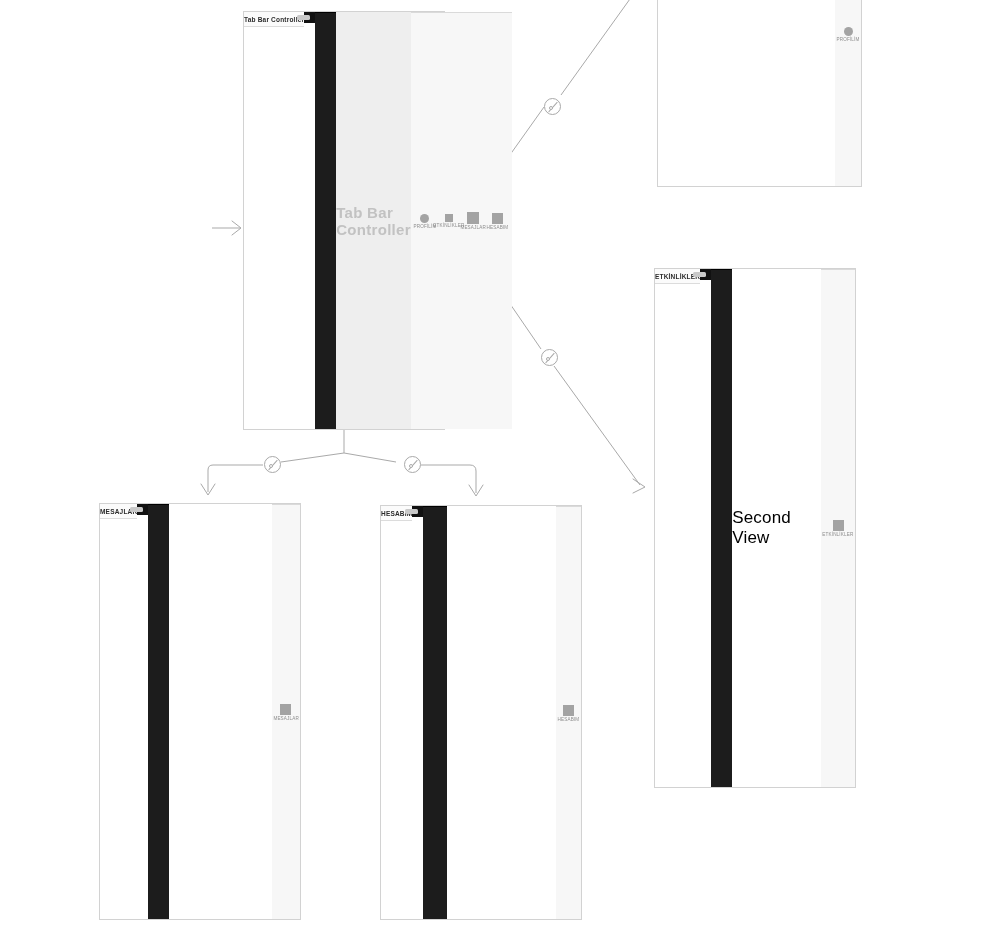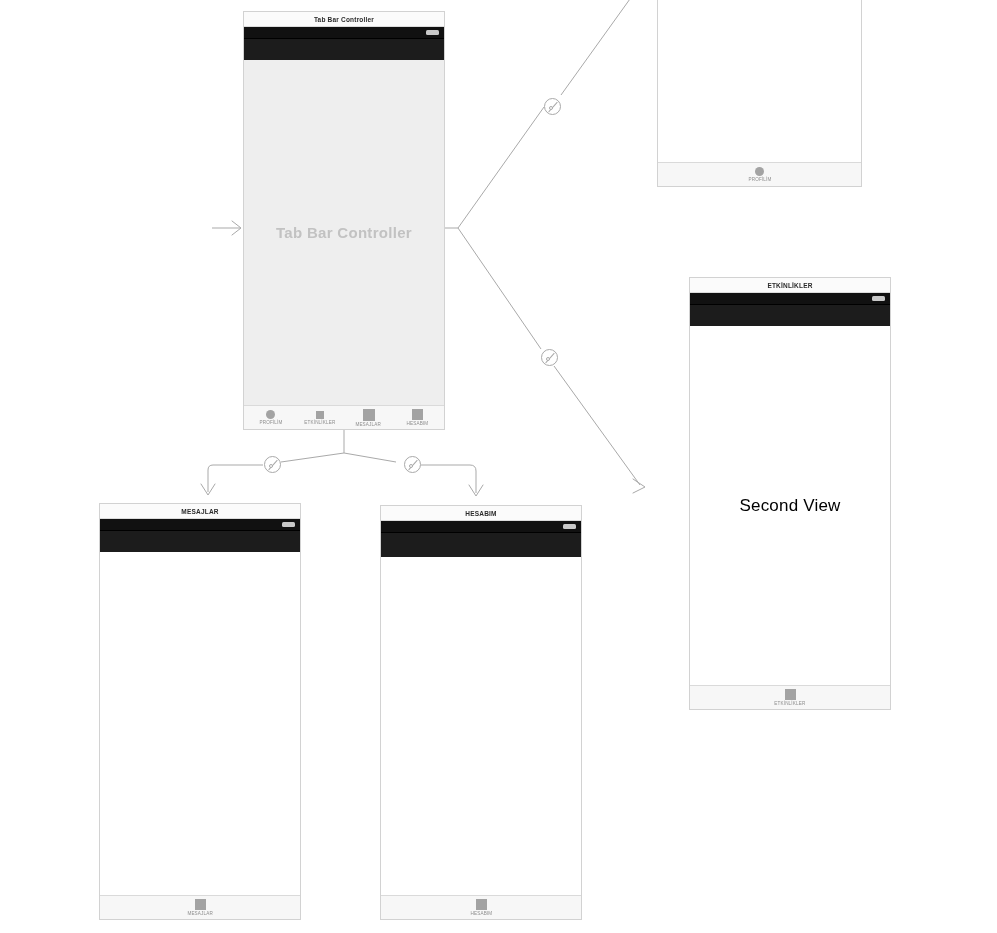--- a/index.html
+++ b/index.html
@@ -23,21 +23,20 @@
     pointer-events: none;
   }
 
   
   .scene {
     position: absolute;
     background: #ffffff;
     border: 1px solid #d2d2d2;
     box-sizing: border-box;
     display: flex;
-    flex-direction: column;
   }
   .scene-titlebar {
     height: 15px;
     flex: 0 0 15px;
     background: #fbfbfb;
     border-bottom: 1px solid #dcdcdc;
     display: flex;
     align-items: center;
     justify-content: center;
     box-sizing: border-box;
@@ -226,21 +225,21 @@
       <span class="content-label"></span>
     </div>
     <div class="tabbar single">
       <div class="tabitem">
         <span class="tabicon circle"></span>
         <span class="tablabel">PROFİLİM</span>
       </div>
     </div>
   </div>
 
-  <div class="scene" id="scene-2" style="left:654px; top:277px; width:202px; height:433px;margin-left:35px;">
+  <div class="scene" id="scene-2" style="left:654px; top:268px; width:202px; height:520px;">
     <div class="scene-titlebar">
       <span class="scene-title">ETKİNLİKLER</span>
     </div>
     <div class="statusbar">
       <span class="battery"></span>
     </div>
     <div class="navbar"></div>
     <div class="content">
       <span class="content-label">Second View</span>
     </div>

